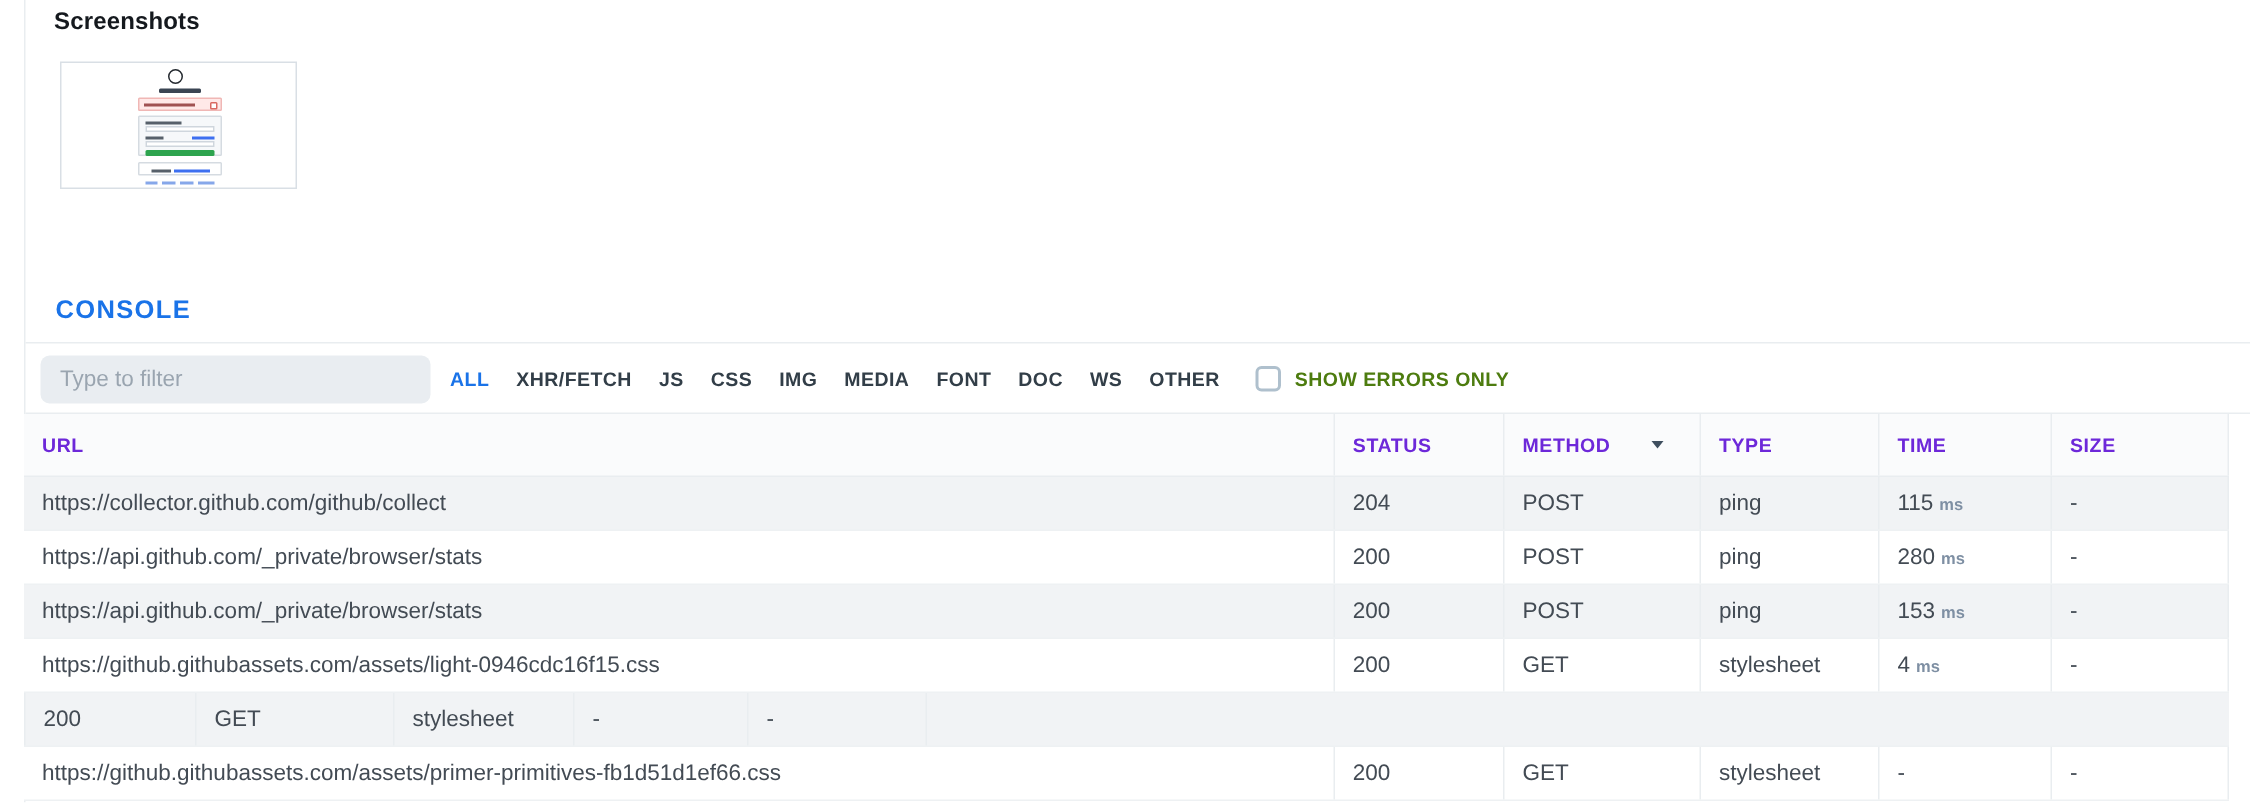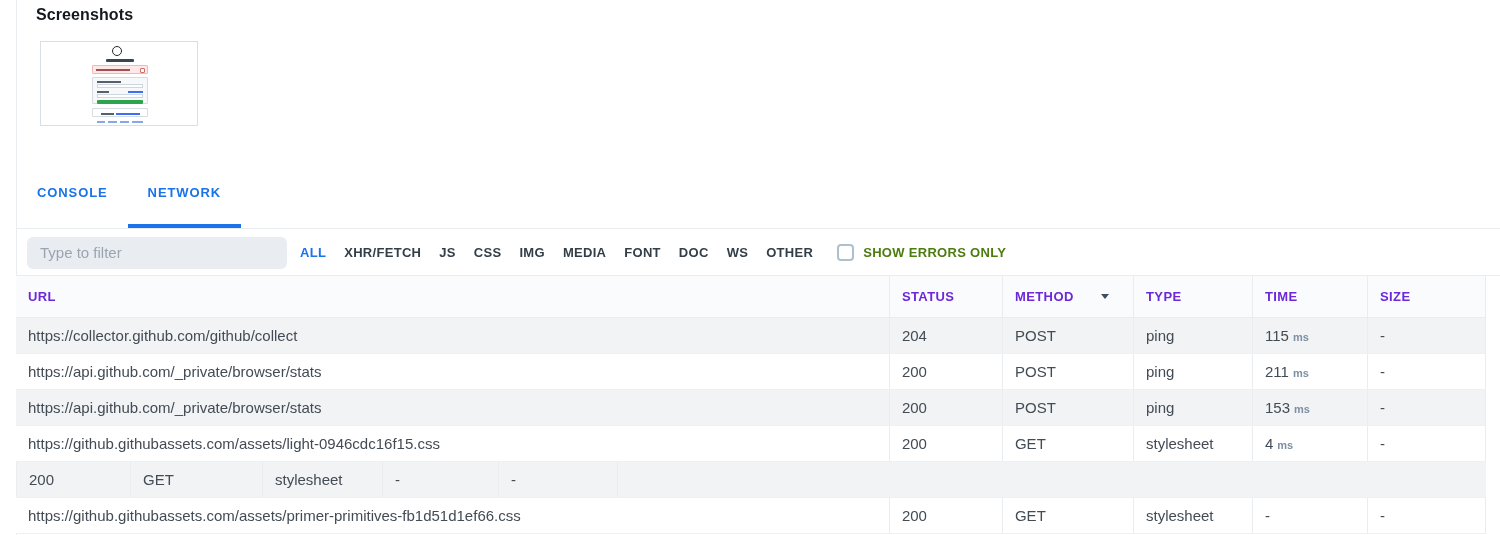--- a/index.html
+++ b/index.html
@@ -29,21 +29,21 @@
   .t-btn  { left:4px; top:21.5px; width:46px; height:4.5px; background:#2da44e; border-radius:1px; }
   .t-box  { left:51px; top:66px; width:56px; height:9px; background:#fff; border:1px solid #d5dbe1; border-radius:1px; }
   .t-box-d { left:8px; top:3.5px; width:13px; height:2px; background:#57606a; }
   .t-box-b { left:23px; top:3.5px; width:24px; height:2px; background:#3d6ff0; }
   .t-foot { left:56px; top:79px; width:46px; height:2px; }
   .t-foot span { position:absolute; top:0; height:2px; background:#86a7ea; }
   .t-f1 { left:0; width:8px; } .t-f2 { left:11px; width:9px; } .t-f3 { left:23px; width:9px; } .t-f4 { left:35px; width:11px; }
 
   
   .tabs { position:absolute; left:17px; top:185px; right:0; height:44px; border-bottom:1px solid #e9edf0; display:flex; align-items:stretch; }
-  .tab { padding:0 20px; display:flex; align-items:flex-start; font-size:13px; font-weight:700; letter-spacing:0.9px; color:#1a73e8; position:relative; cursor:pointer; }
+  .tab { padding:0 20px; display:flex; align-items:center; font-size:17px; font-weight:700; letter-spacing:0.9px; color:#1a73e8; position:relative; cursor:pointer; }
   .tab.active::after { content:""; position:absolute; left:0; right:0; bottom:0; height:4px; background:#1a73e8; }
 
   
   .filterbar { position:absolute; left:17px; top:230px; right:0; height:46px; border-bottom:1px solid #e9edf0; display:flex; align-items:center; }
   .filter-input { margin-left:10px; width:260px; height:30px; background:#e9edf1; border:none; outline:none; border-radius:6px; padding:16px 13px; font-size:15px; color:#3c4a57; font-family:"Liberation Sans",sans-serif; }
   .filter-input::placeholder { color:#9aa5b0; }
   .typefilters { display:flex; align-items:center; margin-left:4px; }
   .tf { padding:0 9px; font-size:13px; font-weight:600; color:#323e48; letter-spacing:0.3px; cursor:pointer; }
   .tf.on { color:#1a73e8; }
   .errwrap { margin-left:15px; display:flex; align-items:center; cursor:pointer; }
@@ -97,23 +97,20 @@
       <span class="t-f2"></span>
       <span class="t-f3"></span>
       <span class="t-f4"></span>
   </div>
 </div>
 
 <div class="tabs">
   <div class="tab">
     <span>CONSOLE</span>
   </div>
-  <div class="tab active">
-    <span>NETWORK</span>
-  </div>
 </div>
 
 <div class="filterbar">
   <input class="filter-input" type="text" placeholder="Type to filter" style="">
   <div class="typefilters">
     <span class="tf on">ALL</span>
     <span class="tf">XHR/FETCH</span>
     <span class="tf">JS</span>
     <span class="tf">CSS</span>
     <span class="tf">IMG</span>
@@ -163,21 +160,21 @@
       </div>
     <div class="cell c-size">-</div>
   </div>
 
   <div class="row">
     <div class="cell c-url">https://api.github.com/_private/browser/stats</div>
     <div class="cell c-status">200</div>
     <div class="cell c-method">POST</div>
     <div class="cell c-type">ping</div>
     <div class="cell c-time">
-        <span>211</span>
+        <span>280</span>
         <span class="unit">ms</span>
       </div>
     <div class="cell c-size">-</div>
   </div>
 
   <div class="row">
     <div class="cell c-url">https://api.github.com/_private/browser/stats</div>
     <div class="cell c-status">200</div>
     <div class="cell c-method">POST</div>
     <div class="cell c-type">ping</div>

